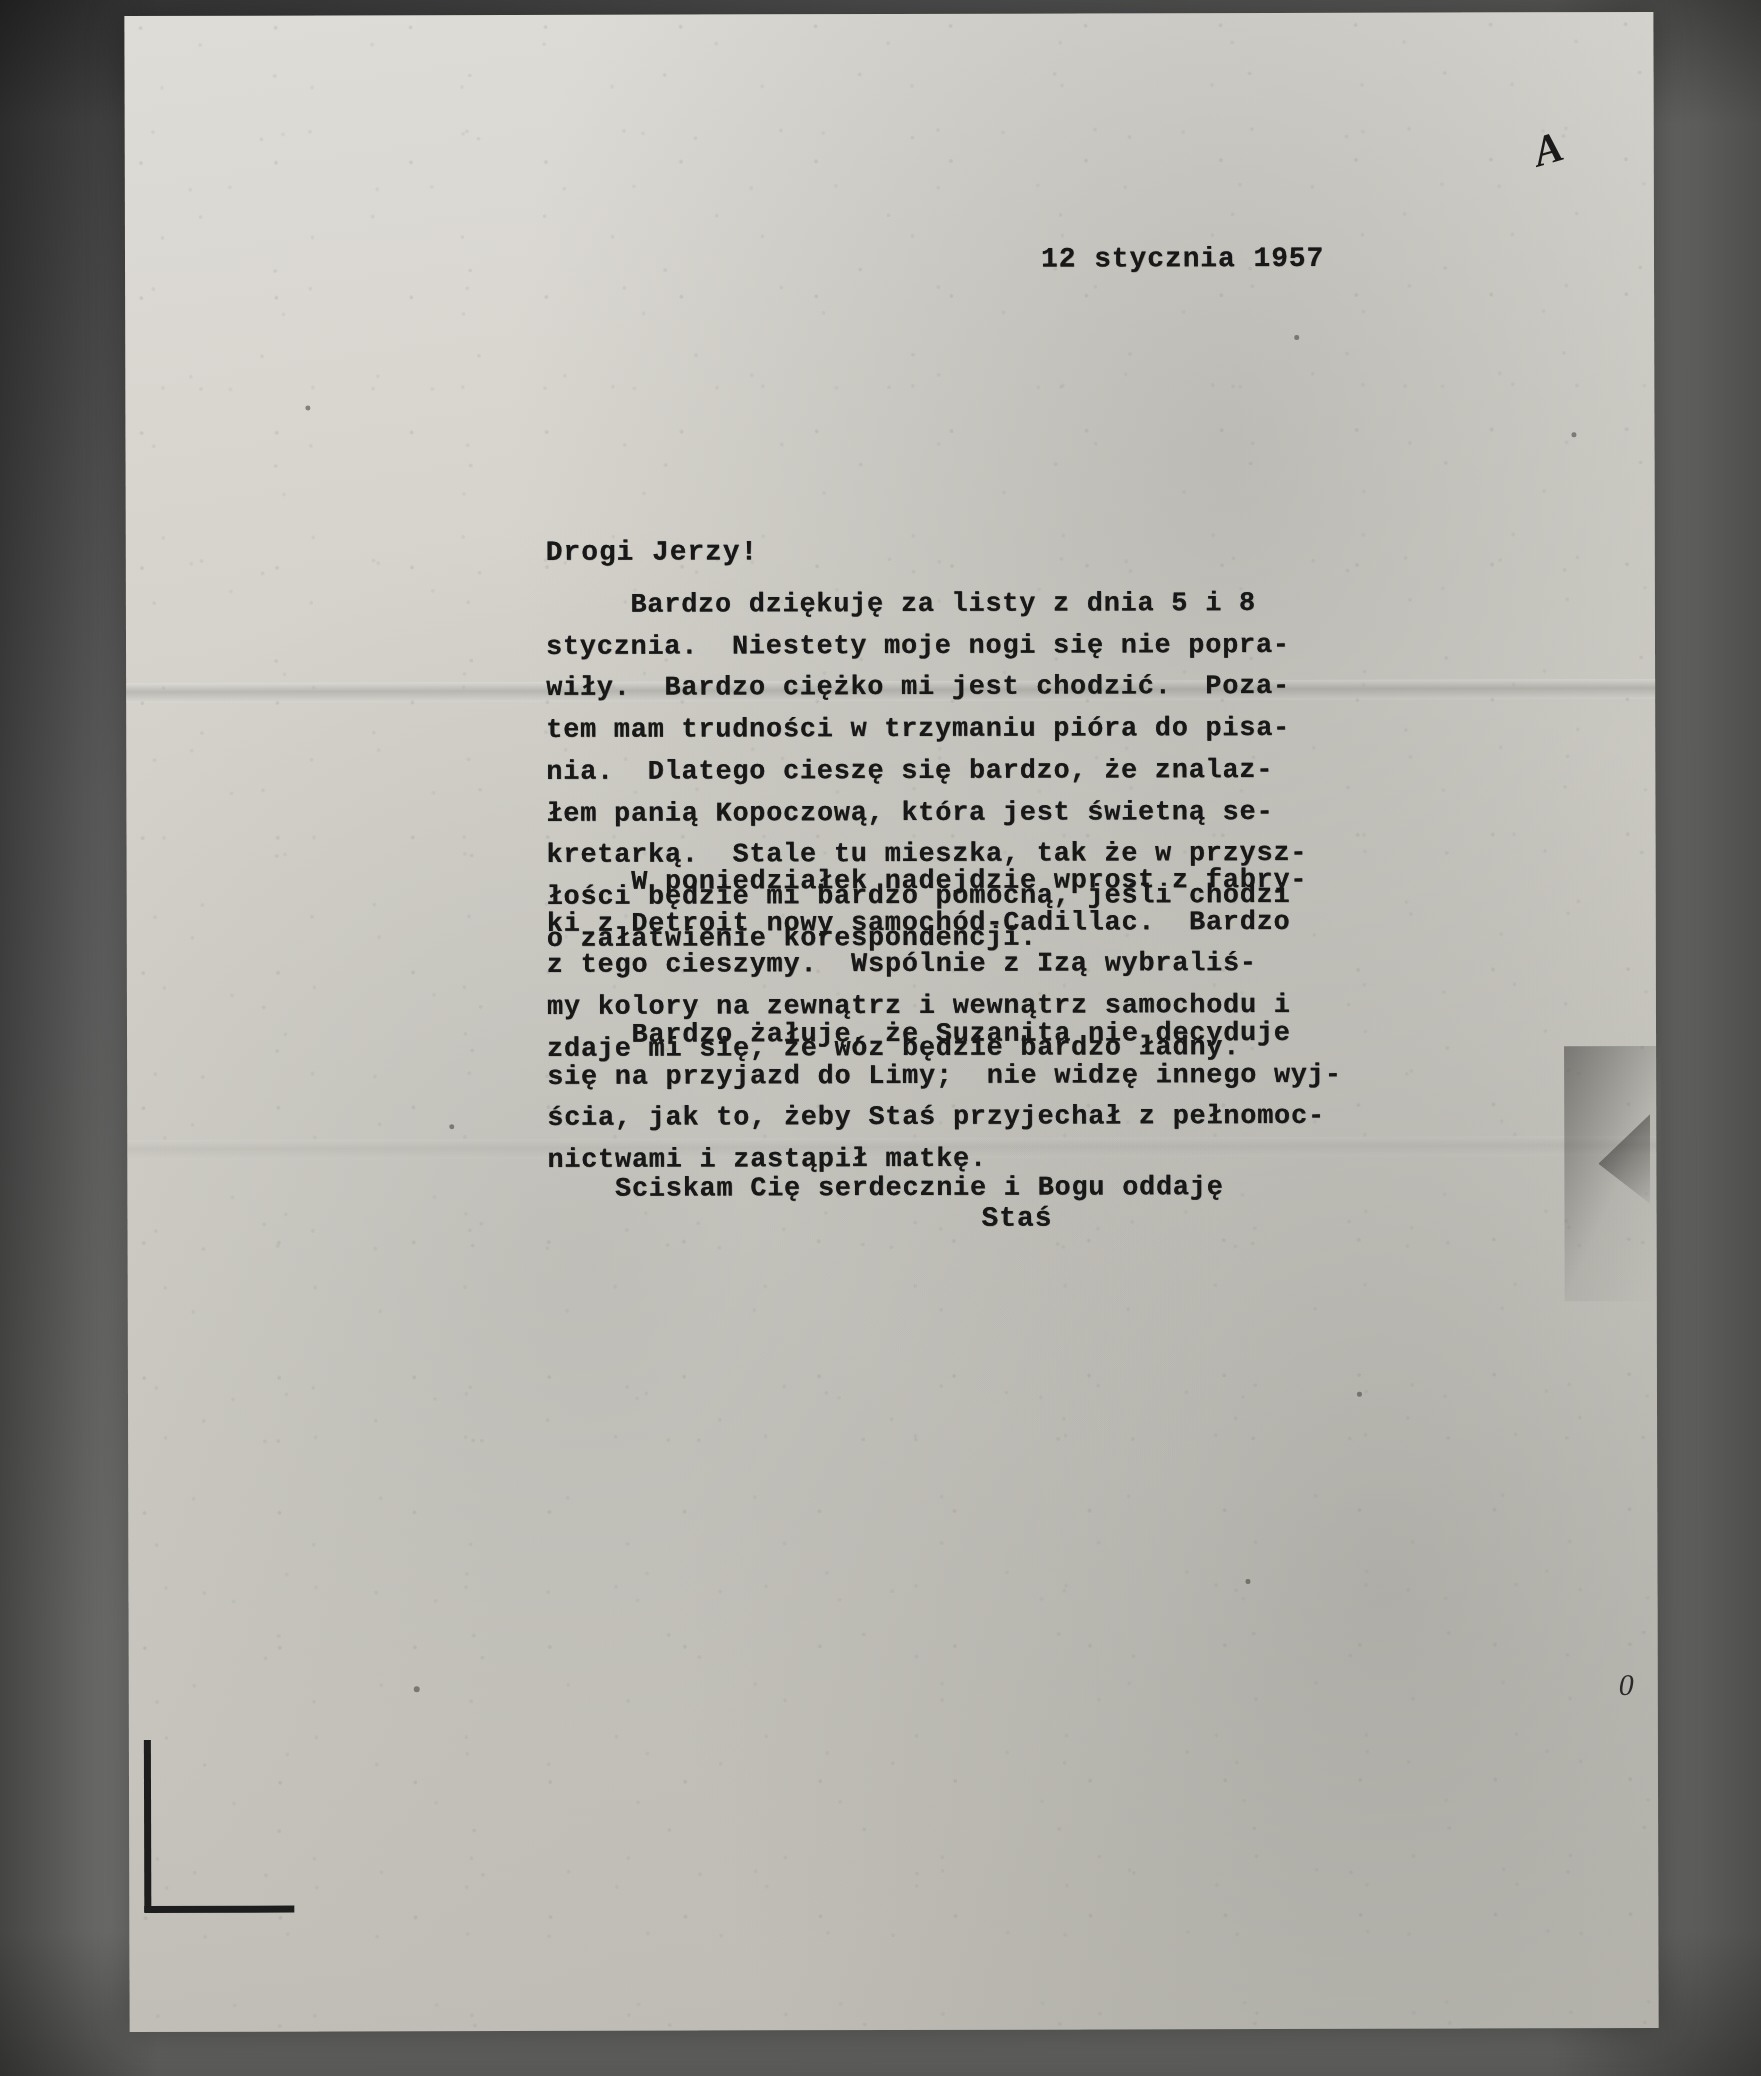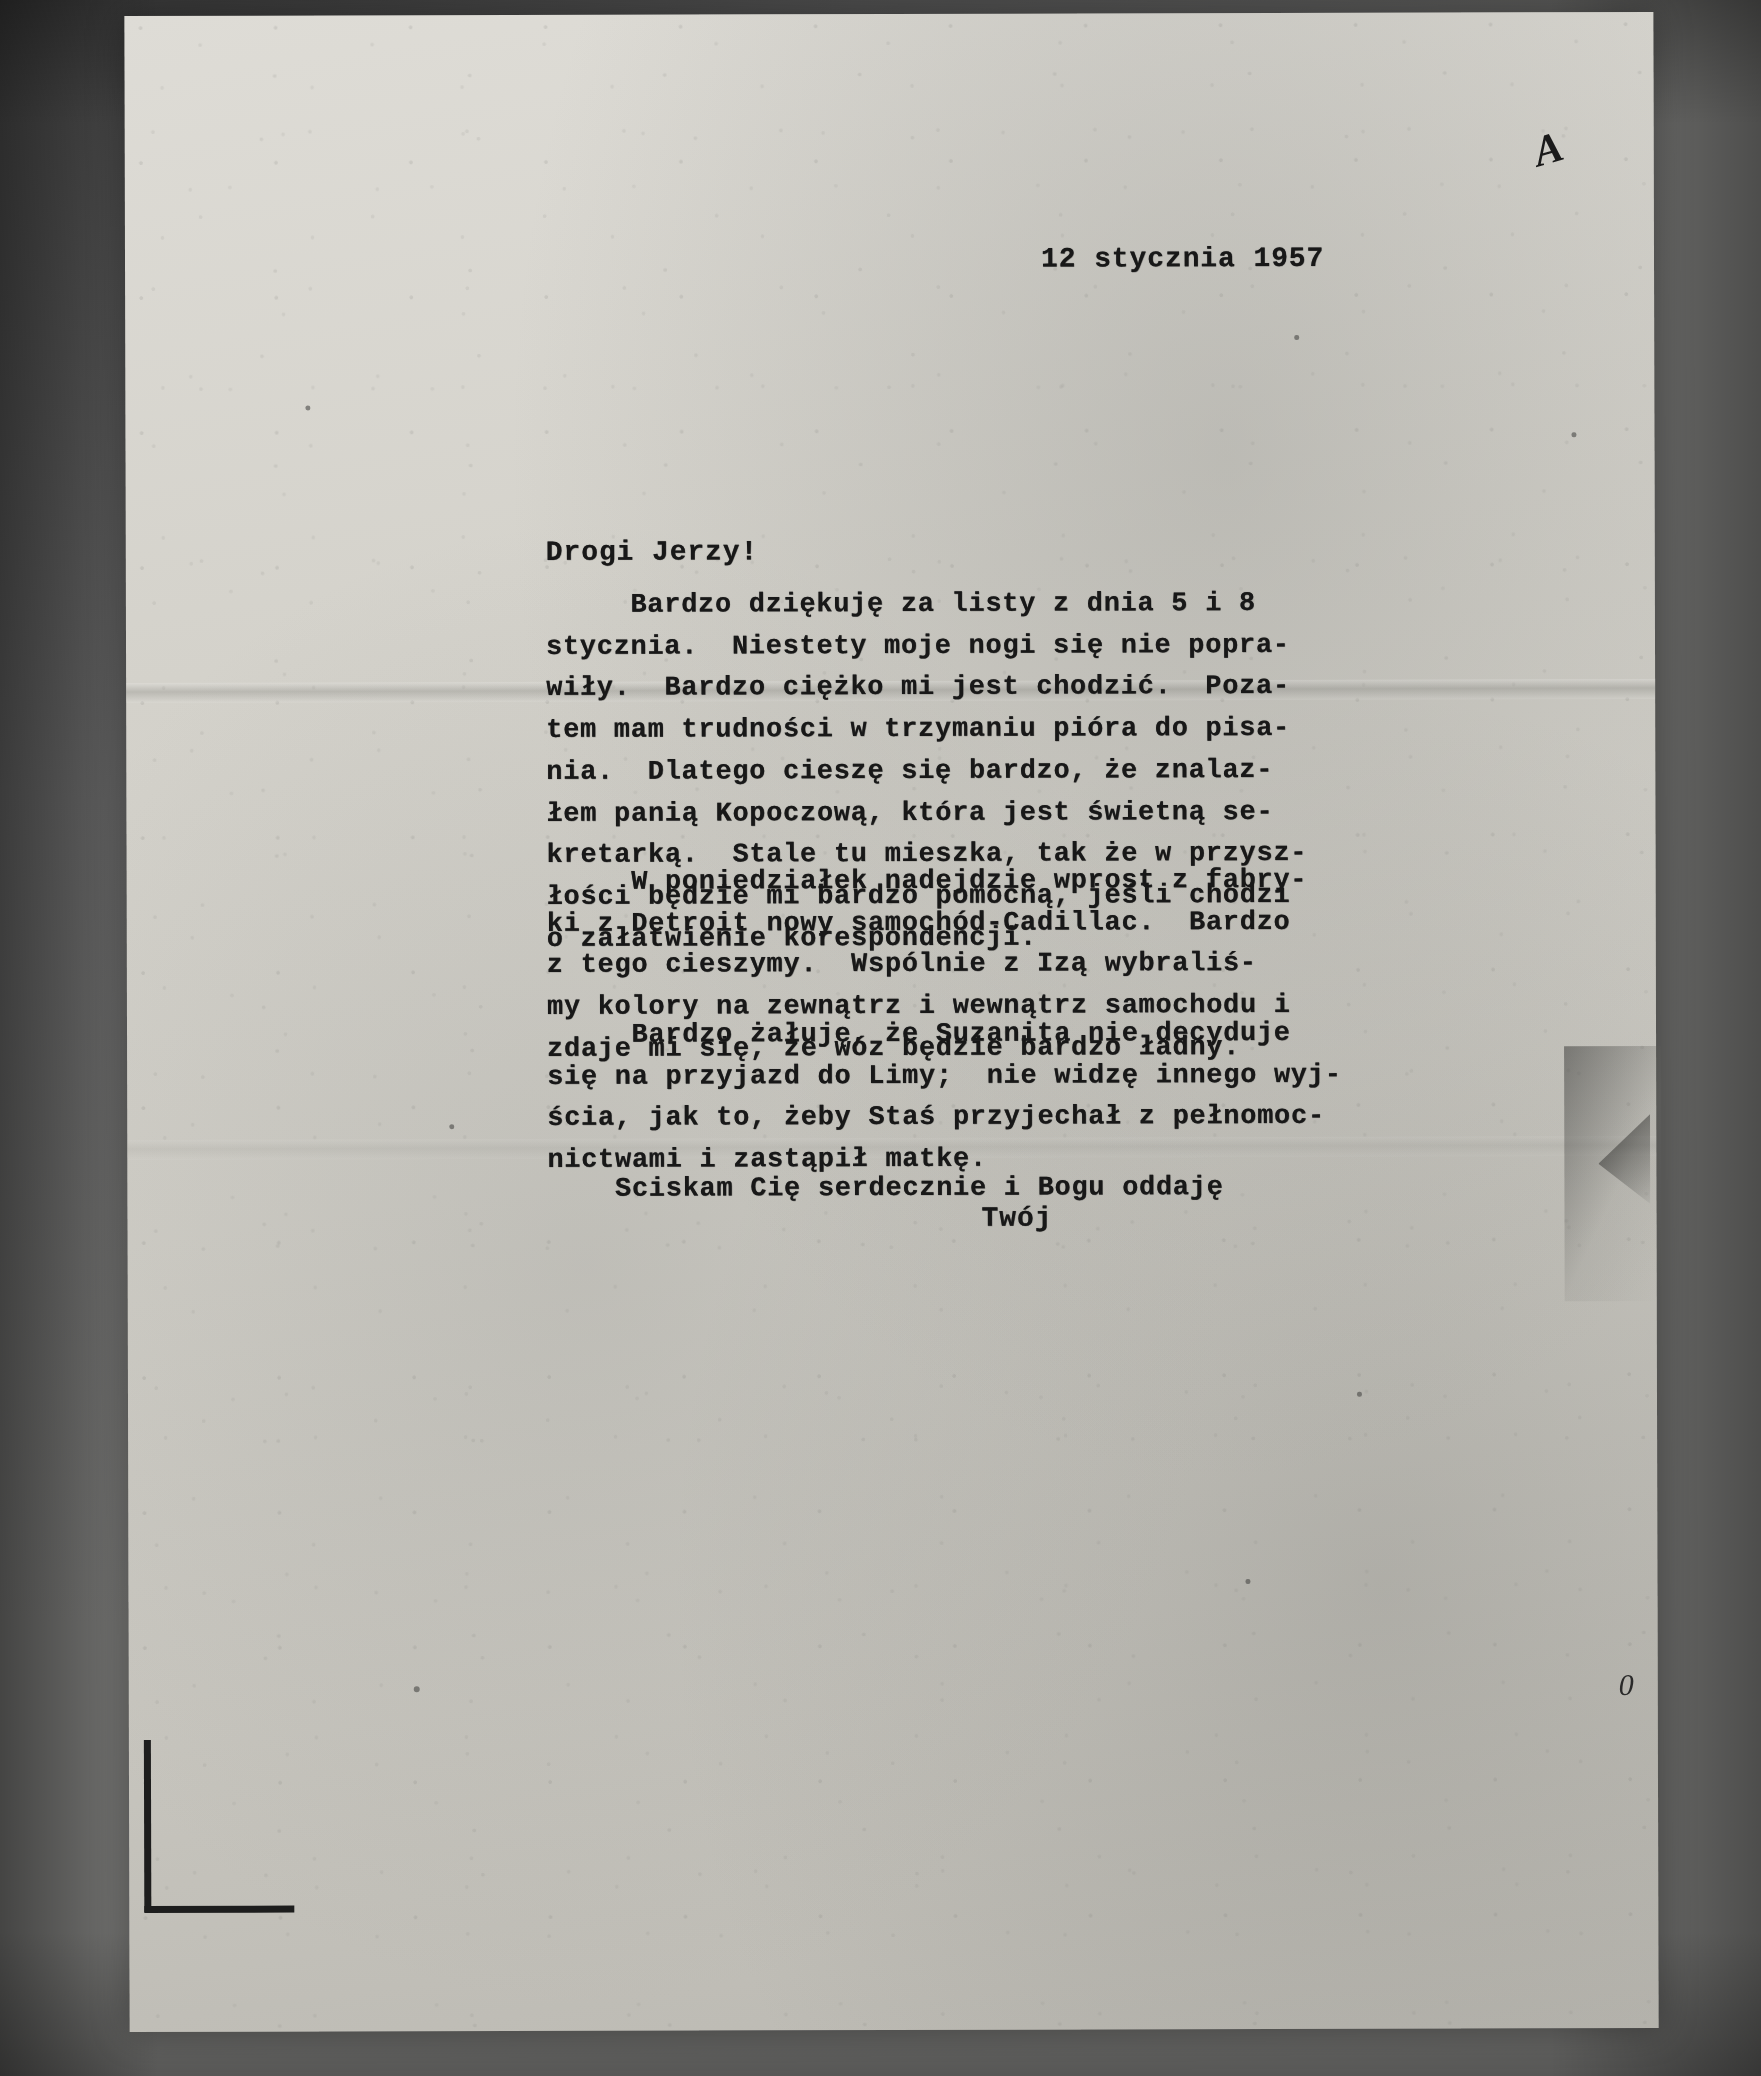--- a/index.html
+++ b/index.html
@@ -232,21 +232,21 @@
 ki z Detroit nowy samochód-Cadillac.  Bardzo
 z tego cieszymy.  Wspólnie z Izą wybraliś-
 my kolory na zewnątrz i wewnątrz samochodu i
 zdaje mi się, że wóz będzie bardzo ładny.</div>
     <div class="typed body-block p3">     Bardzo żałuję, że Suzanita nie decyduje
 się na przyjazd do Limy;  nie widzę innego wyj-
 ścia, jak to, żeby Staś przyjechał z pełnomoc-
 nictwami i zastąpił matkę.</div>
     <div class="typed body-block closing">    Sciskam Cię serdecznie i Bogu oddaję</div>
 
-    <div class="typed signature">Twój</div>
+    <div class="typed signature">Staś</div>
 
     <div class="corner-mark" style="left:-60px; top:1724px; width:112px; height:195px;">
       <div class="v" style="left:75px; top:0; width:6.7px; height:172px;"></div>
       <div class="v" style="left:75px; top:166px; width:150px; height:6.7px;"></div>
     </div>
 
   </div>
 </div>
 
 

